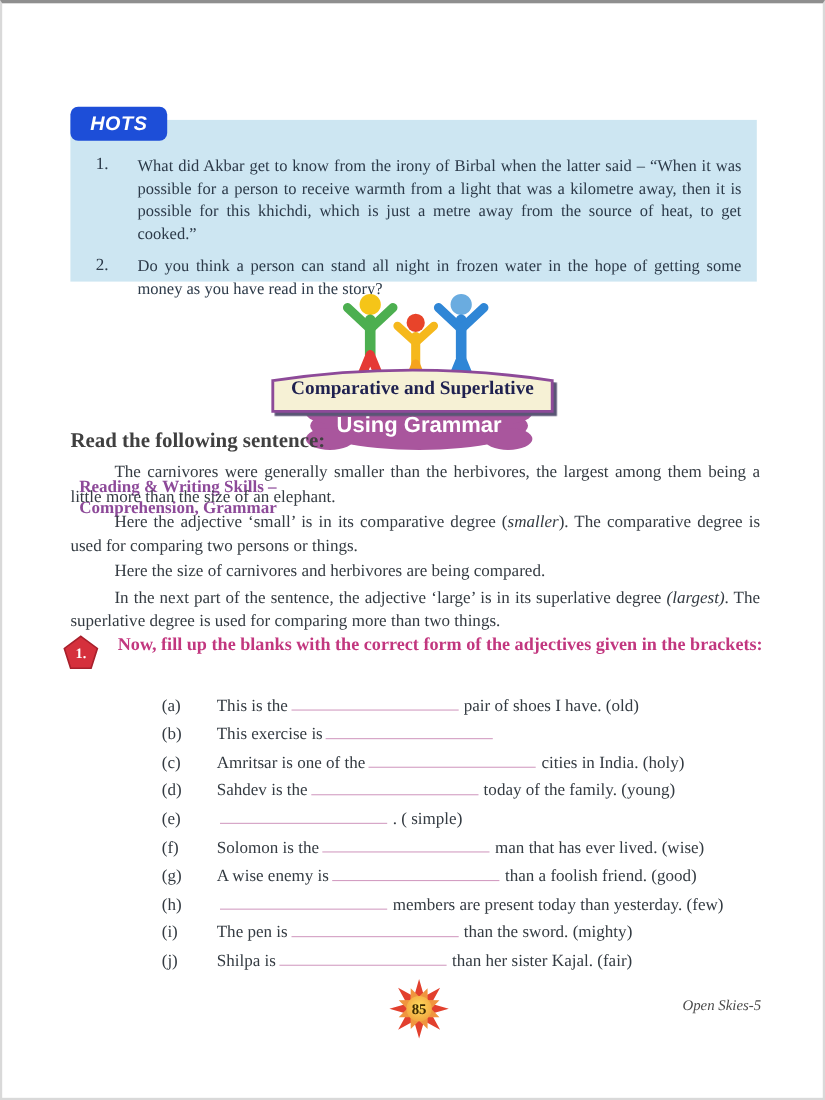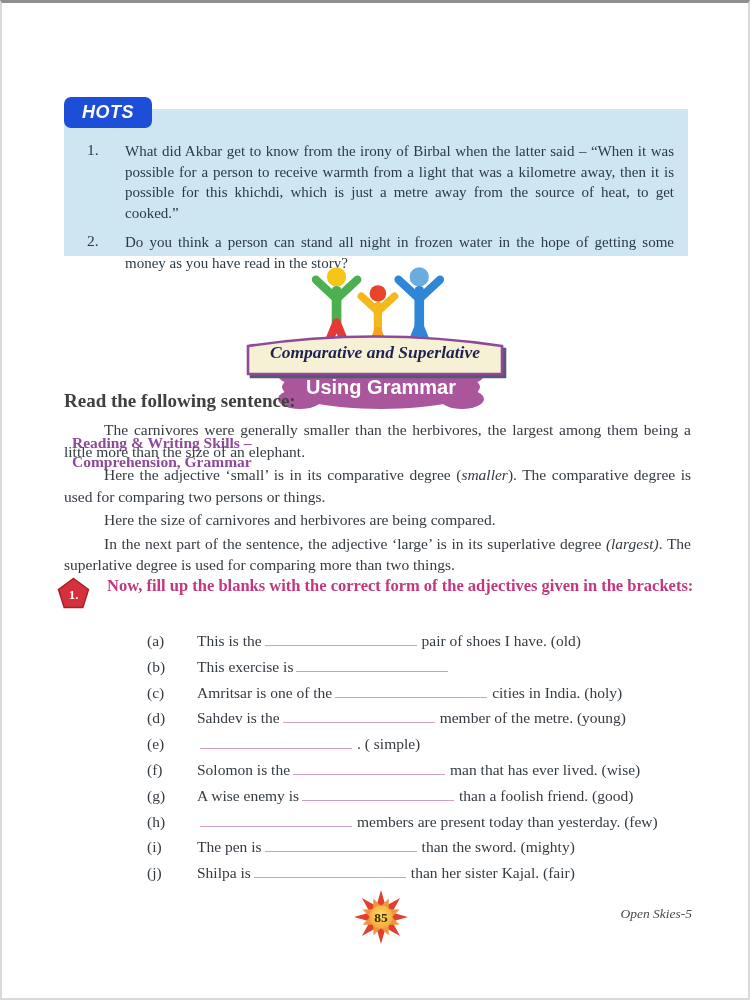--- a/index.html
+++ b/index.html
@@ -33,21 +33,21 @@
     display:flex;align-items:center;justify-content:center;
     color:#ffffff;font-family:"Liberation Sans", sans-serif;font-weight:bold;font-size:20px;
   }
   .skills{margin-left:14px;color:#8d4a99;font-weight:bold;font-size:15.5px;line-height:19px;align-self:flex-start;padding-top:20px;}
   
   .topic-box{position:absolute;left:50%;top:330px;transform:translateX(-50%);width:260px;height:44px;
     filter:drop-shadow(3.5px 3px 0 #5a5575);}
   .topic-box svg{position:absolute;left:0;top:0;}
   .topic-label{
     position:absolute;left:0;top:9px;width:100%;text-align:center;
-    color:#1f2150;font-weight:bold;font-size:17.5px;font-style:italic;
+    color:#1f2150;font-weight:bold;font-size:17.5px;
   }
   
   .lesson{position:absolute;left:62px;top:387px;width:627px;}
   .lesson h3{margin:0 0 7px 0;font-size:19px;color:#404040;}
   .lesson p{margin:0 0 2px 0;font-size:15.5px;line-height:21.5px;text-align:justify;text-indent:40px;}
   .it{font-style:italic;}
   
   .exercise{position:absolute;left:55px;top:572px;width:640px;}
   .ex-head{position:relative;padding-left:50px;min-height:46px;}
   .pentagon{position:absolute;left:0;top:2px;}
@@ -153,21 +153,21 @@
       <div class="ex-item">
           <span class="ex-label">(c)</span>
           <span>Amritsar is one of the</span>
           <span class="blank"></span>
           <span>cities in India. (holy)</span>
         </div>
       <div class="ex-item">
           <span class="ex-label">(d)</span>
           <span>Sahdev is the</span>
           <span class="blank"></span>
-          <span>member of the metre. (young)</span>
+          <span>today of the family. (young)</span>
         </div>
       <div class="ex-item">
           <span class="ex-label">(e)</span>
           <span class="blank"></span>
           <span>. ( simple)</span>
         </div>
       <div class="ex-item">
           <span class="ex-label">(f)</span>
           <span>Solomon is the</span>
           <span class="blank"></span>

